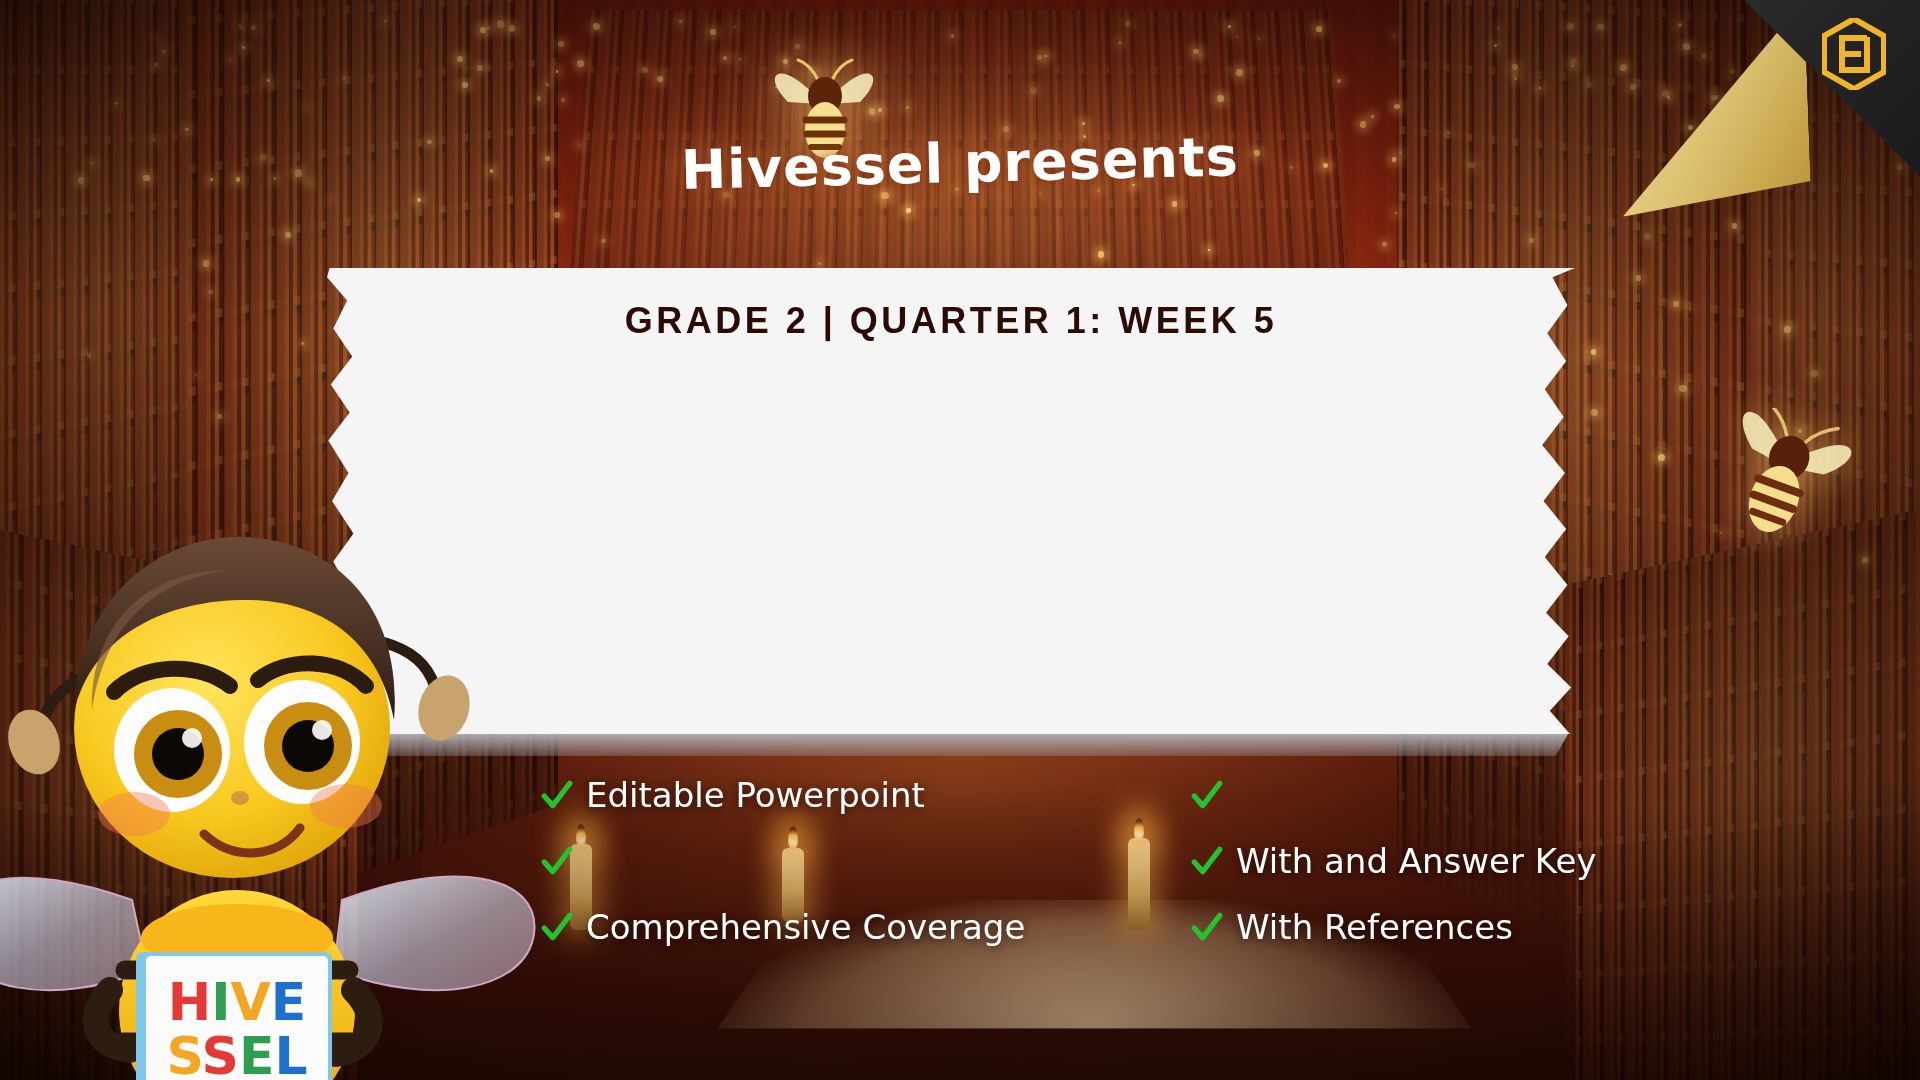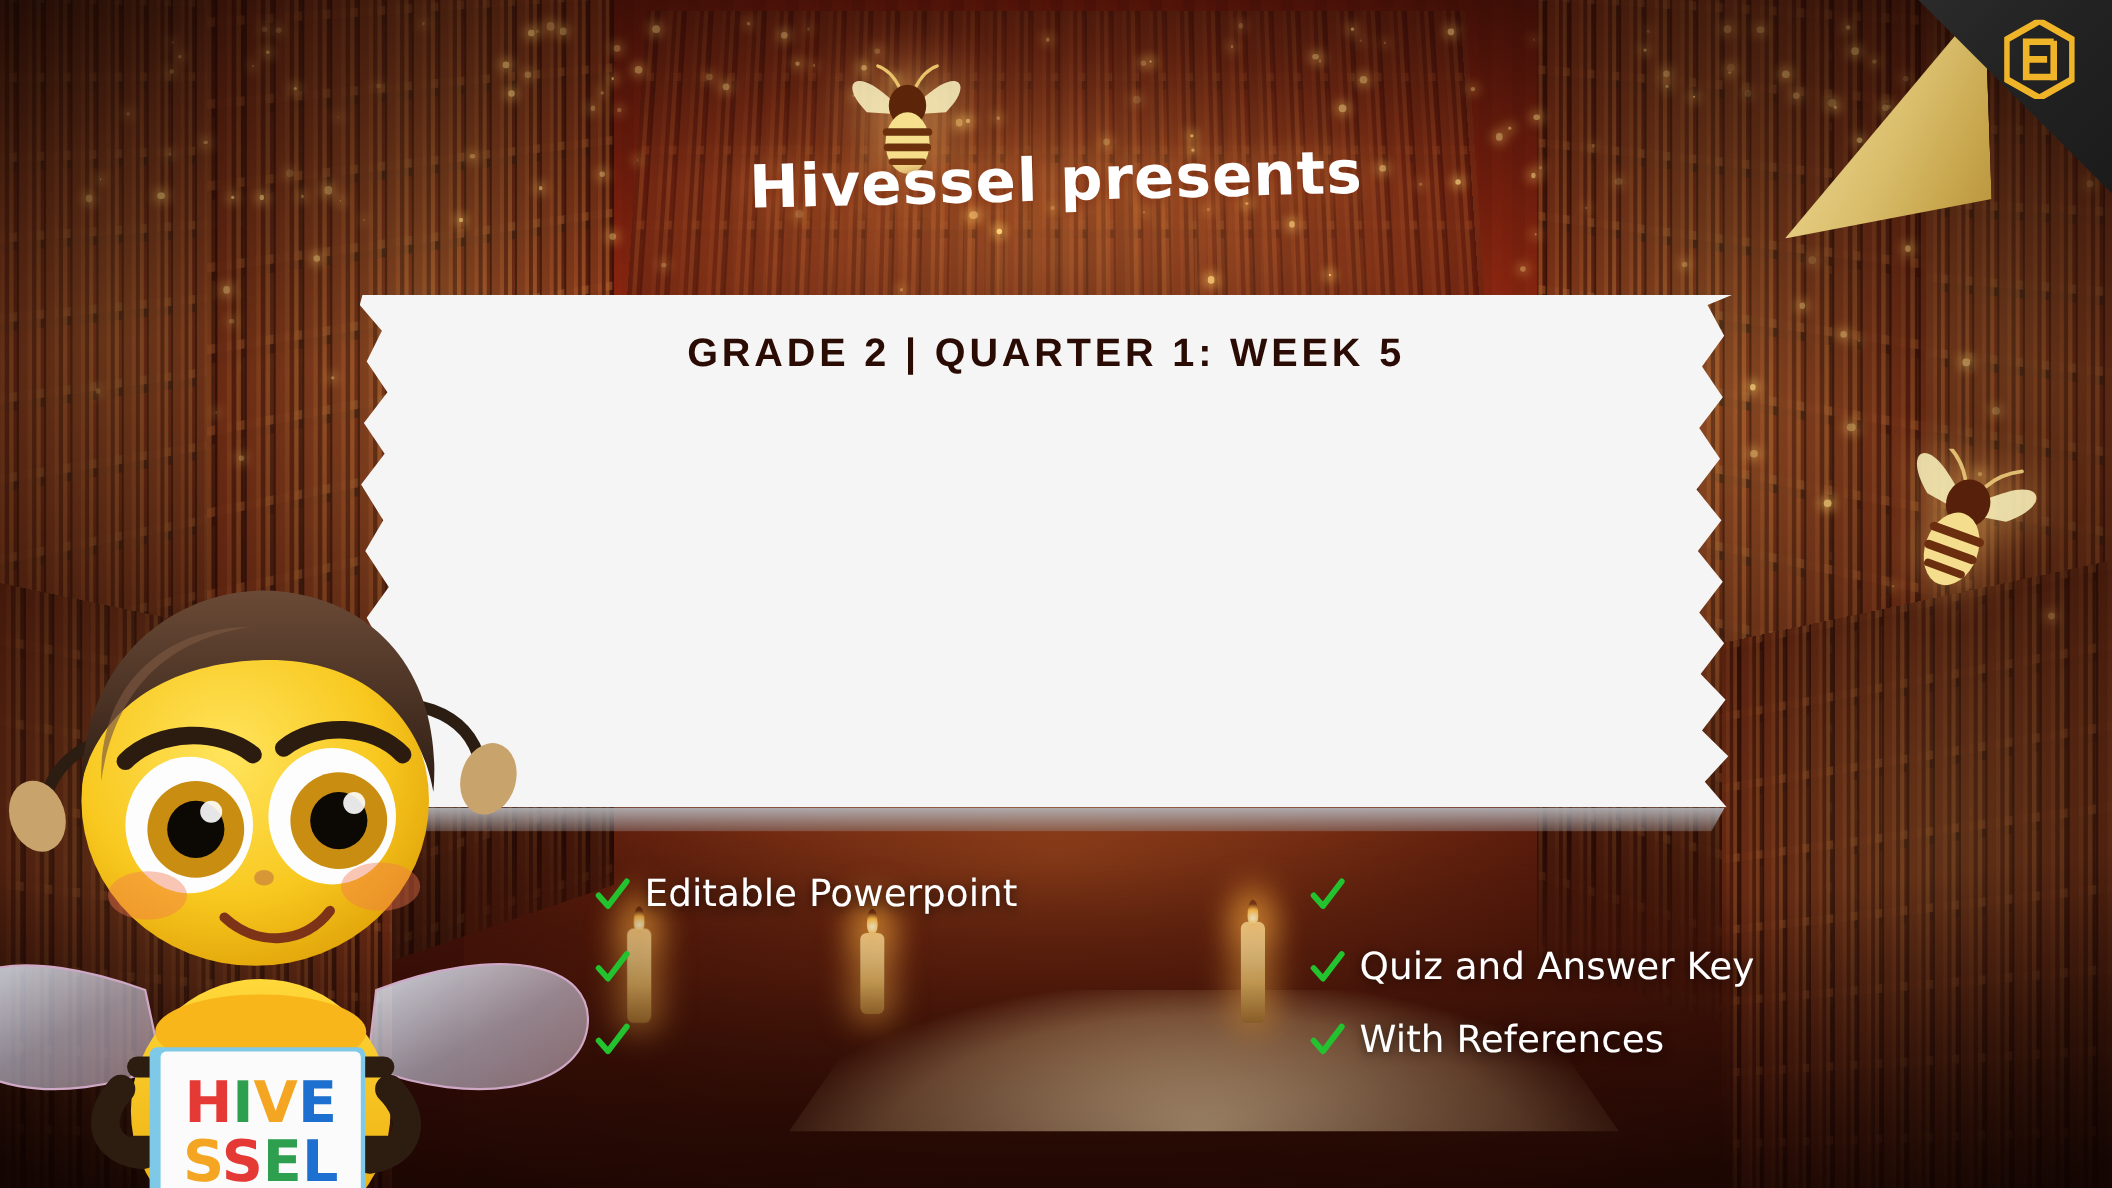--- a/index.html
+++ b/index.html
@@ -181,21 +181,21 @@
 
   
   #header-bee{ position:absolute; top:58px; left:760px; width:130px; height:110px; z-index:21;
                filter:drop-shadow(0 0 26px rgba(255,200,110,.75)); }
   
   #side-bee{ position:absolute; top:408px; left:1690px; width:180px; height:150px; z-index:21;
              filter:drop-shadow(0 0 22px rgba(255,190,100,.6)); }
 
   
   #features{
-    position:absolute; left:540px; right:40px; top:782px; height:200px;
+    position:absolute; left:540px; right:40px; top:764px; height:200px;
     display:grid; grid-template-columns:620px 1fr; column-gap:30px; row-gap:4px;
     align-content:start;
     z-index:25;
   }
   .feature{
     display:flex; align-items:center; gap:12px;
     color:#ffffff;
     font-family:"DejaVu Sans", sans-serif;
     font-size:34px;
     line-height:1.0;
@@ -516,27 +516,28 @@
 
   <div class="feature">
     <svg class="check" viewBox="0 0 32 32">
         <path d="M4 17 L12 26 L28 5" fill="none" stroke="#22c32e" stroke-width="5" stroke-linecap="round" stroke-linejoin="round"></path>
       </svg>
   </div>
   <div class="feature">
     <svg class="check" viewBox="0 0 32 32">
         <path d="M4 17 L12 26 L28 5" fill="none" stroke="#22c32e" stroke-width="5" stroke-linecap="round" stroke-linejoin="round"></path>
       </svg>
-    <span>Quiz and Answer Key</span>
+    <span>With and Answer Key</span>
   </div>
 
   <div class="feature">
     <svg class="check" viewBox="0 0 32 32">
         <path d="M4 17 L12 26 L28 5" fill="none" stroke="#22c32e" stroke-width="5" stroke-linecap="round" stroke-linejoin="round"></path>
       </svg>
+    <span>Comprehensive Coverage</span>
   </div>
   <div class="feature">
     <svg class="check" viewBox="0 0 32 32">
         <path d="M4 17 L12 26 L28 5" fill="none" stroke="#22c32e" stroke-width="5" stroke-linecap="round" stroke-linejoin="round"></path>
       </svg>
     <span>With References</span>
   </div>
 </div>
 
 <svg id="mascot" viewBox="0 0 560 660">

